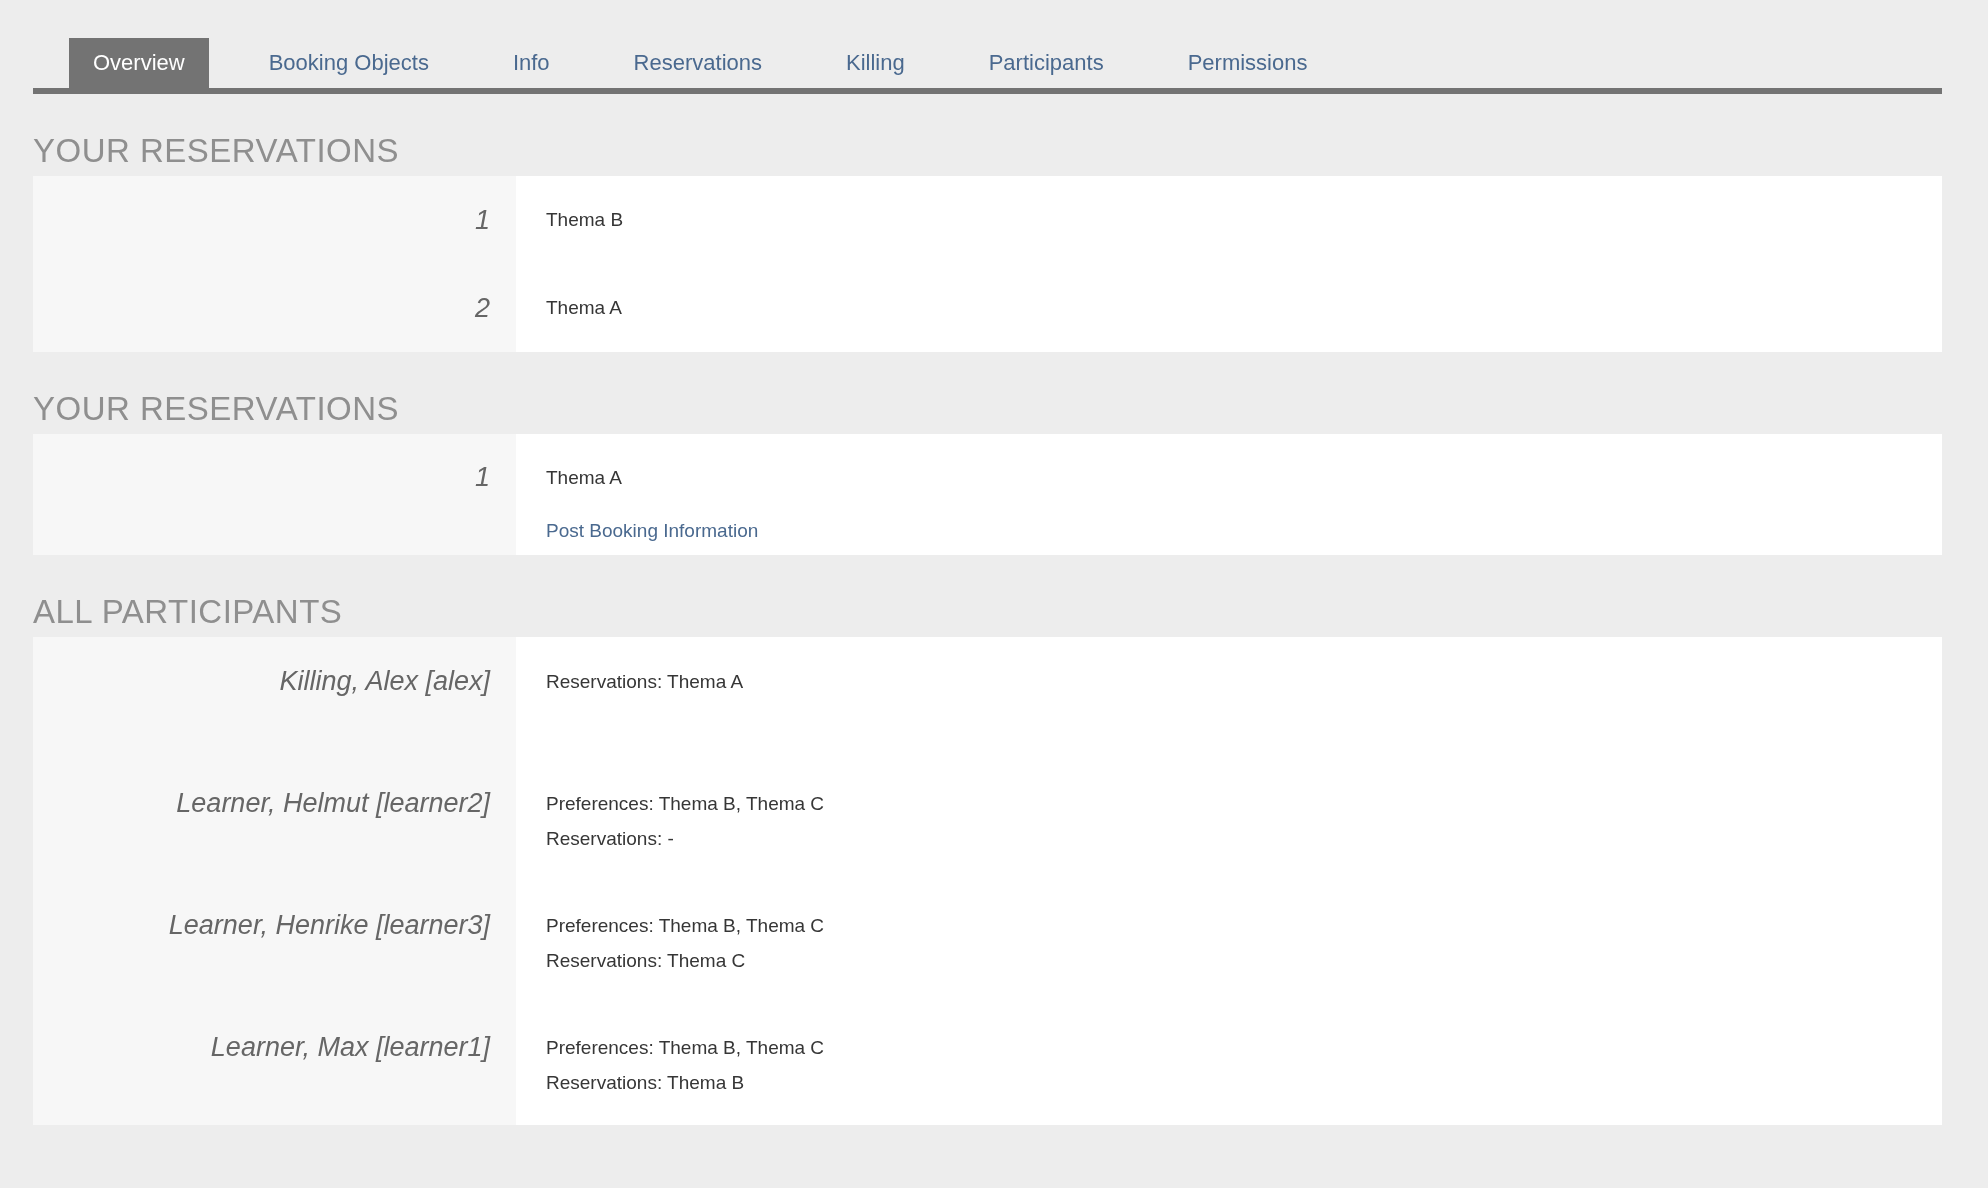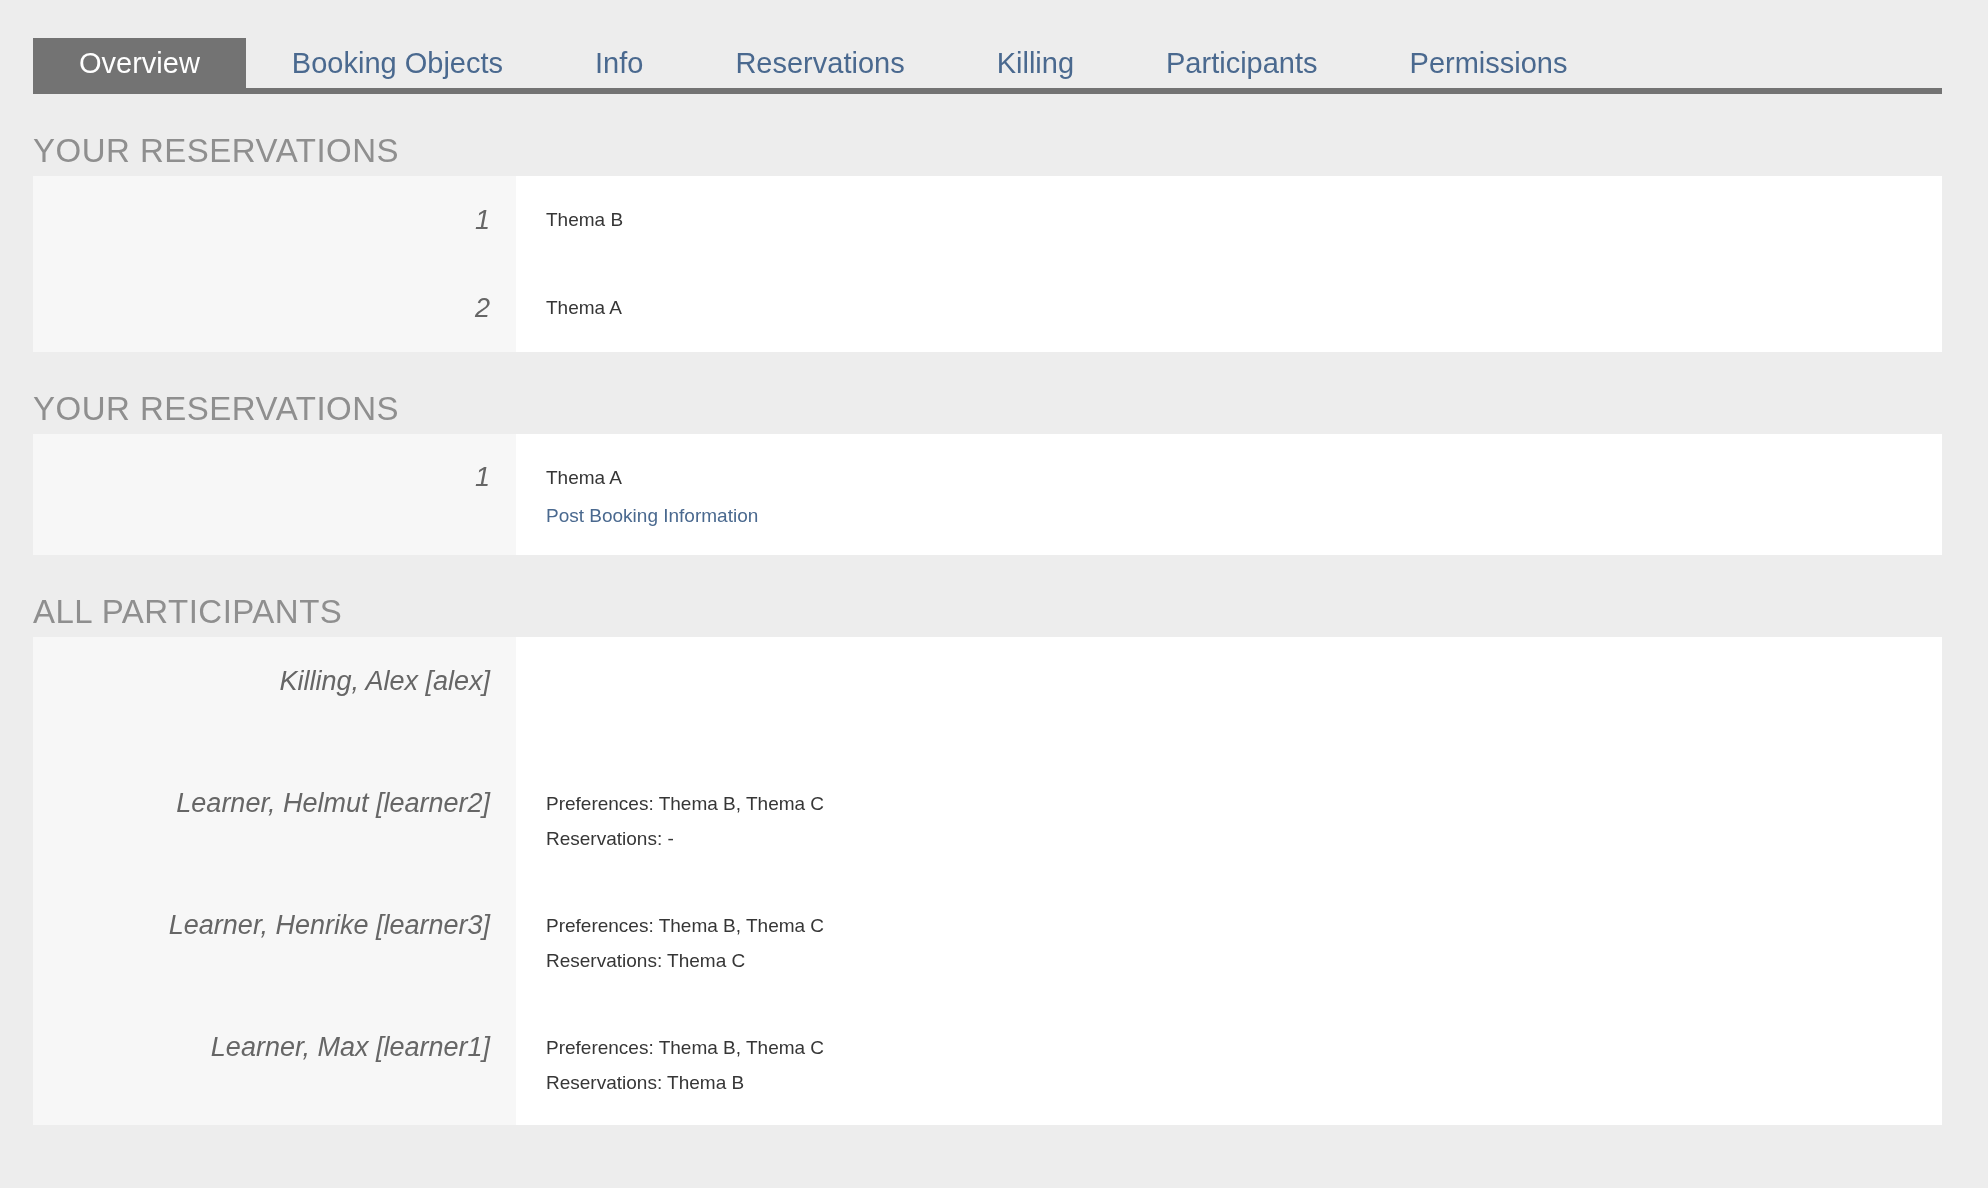--- a/index.html
+++ b/index.html
@@ -23,25 +23,26 @@
   .tabbar {
     margin: 38px 0 0 33px;
     width: 1909px;
     display: flex;
     align-items: flex-end;
     border-bottom: 6px solid #737373;
   }
   .tab {
     height: 50px;
     line-height: 50px;
-    padding: 0 46px;
-    font-size: 29px;
+    padding: 0 24px;
+    font-size: 22px;
     color: #4a698f;
     white-space: nowrap;
     cursor: pointer;
+    margin-left: 36px;
   }
   .tab.active {
     background: #737373;
     color: #ffffff;
   }
 
   
   .section-title {
     margin: 37px 0 5px 33px;
     font-size: 33px;
@@ -98,21 +99,21 @@
   .row-res .cell-left {
     padding-top: 26px;
     line-height: 35px;
   }
   .row-res .cell-right {
     padding-top: 26px;
     line-height: 35px;
   }
   .res-link {
     display: inline-block;
-    margin-top: 3px;
+    margin-top: 18px;
     color: #4a698f;
     cursor: pointer;
     text-decoration: none;
   }
 
   
   .row-part {
     height: 122px;
   }
   .row-part .cell-left {
@@ -161,20 +162,21 @@
       </div>
     </div>
   </div>
 
   <h2 class="section-title">ALL PARTICIPANTS</h2>
   <div class="panel">
 
     <div class="row row-part">
       <div class="cell-left">Killing, Alex [alex]</div>
       <div class="cell-right">
+        <div>Reservations: Thema A</div>
       </div>
     </div>
 
     <div class="row row-part">
       <div class="cell-left">Learner, Helmut [learner2]</div>
       <div class="cell-right">
         <div>Preferences: Thema B, Thema C</div>
         <div>Reservations: -</div>
       </div>
     </div>

